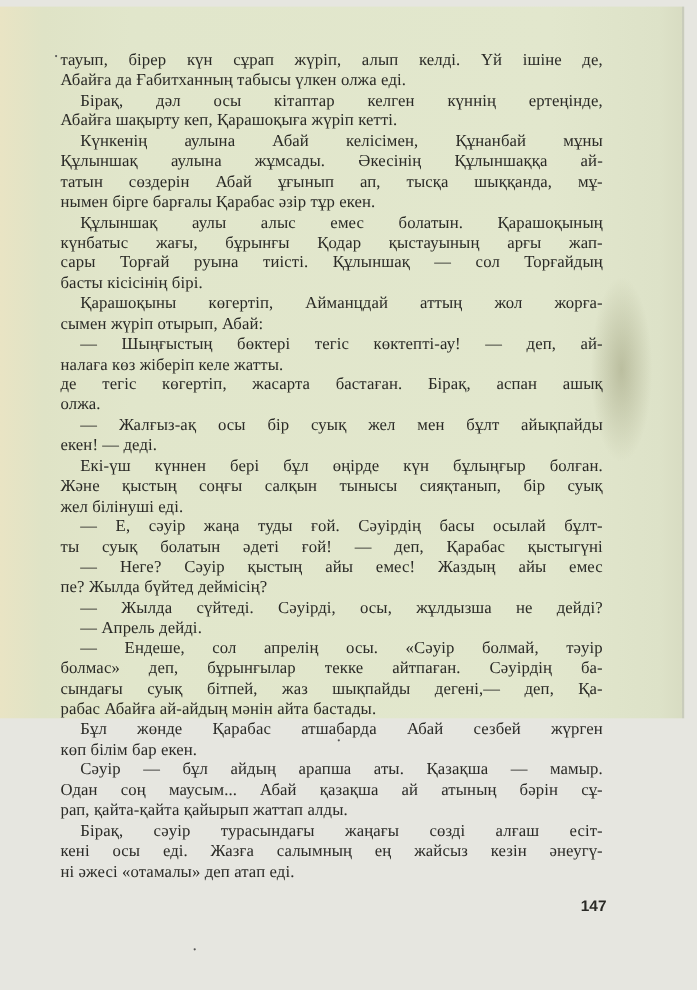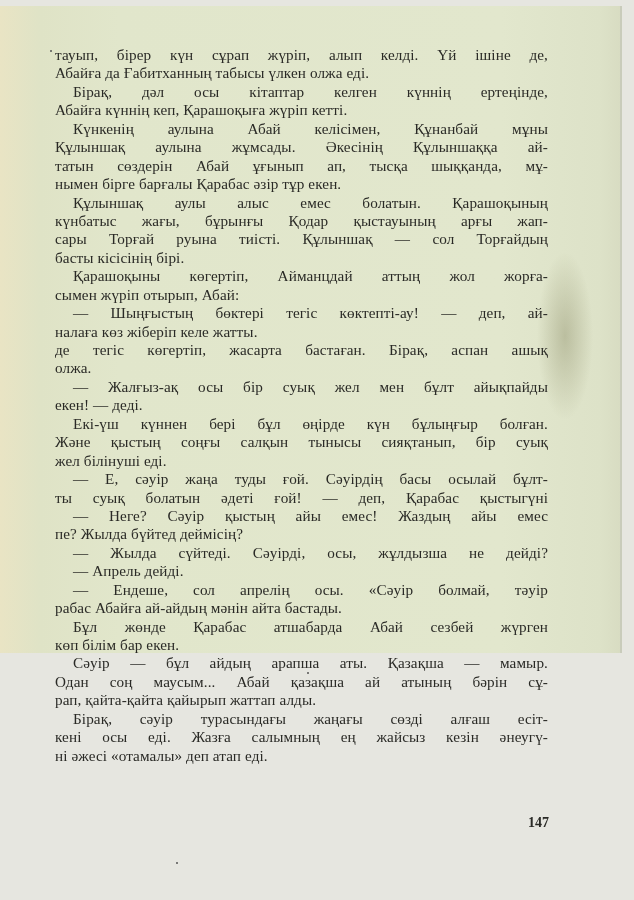--- a/index.html
+++ b/index.html
@@ -20,34 +20,34 @@
     font-family:"Liberation Serif", serif;
     font-size:15.2px; line-height:18.45px;
     color:#2a2a26;
     letter-spacing:0.1px;
   }
   .line { display:block; white-space:nowrap; text-align:justify; text-align-last:justify; height:18.45px; }
   .line.last { text-align-last:left; }
   .line.indent { padding-left:18px; }
   .pagenum {
     position:absolute; left:528px; top:809px;
-    font-family:Liberation Serif, serif; font-weight:bold;
+    font-family:Liberation Sans, sans-serif; font-weight:bold;
     font-size:14px; color:#2a2a26;
   }
   .speck { position:absolute; width:2px; height:2px; background:#555; border-radius:1px; }
 </style>
 </head>
 <body>
 
 <div class="page">
   <div class="text" id="body-text">
       <span class="line">тауып, бірер күн сұрап жүріп, алып келді. Үй ішіне де,</span>
       <span class="line last">Абайға да Ғабитханның табысы үлкен олжа еді.</span>
       <span class="line indent">Бірақ, дәл осы кітаптар келген күннің ертеңінде,</span>
-      <span class="line last">Абайға күннің кеп, Қарашоқыға жүріп кетті.</span>
+      <span class="line last">Абайға шақырту кеп, Қарашоқыға жүріп кетті.</span>
       <span class="line indent">Күнкенің аулына Абай келісімен, Құнанбай мұны</span>
       <span class="line">Құлыншақ аулына жұмсады. Әкесінің Құлыншаққа ай-</span>
       <span class="line">татын сөздерін Абай ұғынып ап, тысқа шыққанда, мұ-</span>
       <span class="line last">нымен бірге барғалы Қарабас әзір тұр екен.</span>
       <span class="line indent">Құлыншақ аулы алыс емес болатын. Қарашоқының</span>
       <span class="line">күнбатыс жағы, бұрынғы Қодар қыстауының арғы жап-</span>
       <span class="line">сары Торғай руына тиісті. Құлыншақ — сол Торғайдың</span>
       <span class="line last">басты кісісінің бірі.</span>
       <span class="line indent">Қарашоқыны көгертіп, Айманцдай аттың жол жорға-</span>
       <span class="line last">сымен жүріп отырып, Абай:</span>
@@ -60,20 +60,22 @@
       <span class="line indent">Екі-үш күннен бері бұл өңірде күн бұлыңғыр болған.</span>
       <span class="line">Және қыстың соңғы салқын тынысы сияқтанып, бір суық</span>
       <span class="line last">жел білінуші еді.</span>
       <span class="line indent">— Е, сәуір жаңа туды ғой. Сәуірдің басы осылай бұлт-</span>
       <span class="line">ты суық болатын әдеті ғой! — деп, Қарабас қыстыгүні</span>
       <span class="line indent">— Неге? Сәуір қыстың айы емес! Жаздың айы емес</span>
       <span class="line last">пе? Жылда бүйтед деймісің?</span>
       <span class="line indent">— Жылда сүйтеді. Сәуірді, осы, жұлдызша не дейді?</span>
       <span class="line indent last">— Апрель дейді.</span>
       <span class="line indent">— Ендеше, сол апрелің осы. «Сәуір болмай, тәуір</span>
+      <span class="line">болмас» деп, бұрынғылар текке айтпаған. Сәуірдің ба-</span>
+      <span class="line">сындағы суық бітпей, жаз шықпайды дегені,— деп, Қа-</span>
       <span class="line last">рабас Абайға ай-айдың мәнін айта бастады.</span>
       <span class="line indent">Бұл жөнде Қарабас атшабарда Абай сезбей жүрген</span>
       <span class="line last">көп білім бар екен.</span>
       <span class="line indent">Сәуір — бұл айдың арапша аты. Қазақша — мамыр.</span>
       <span class="line">Одан соң маусым... Абай қазақша ай атының бәрін сұ-</span>
       <span class="line last">рап, қайта-қайта қайырып жаттап алды.</span>
       <span class="line indent">Бірақ, сәуір турасындағы жаңағы сөзді алғаш есіт-</span>
       <span class="line">кені осы еді. Жазға салымның ең жайсыз кезін әнеугү-</span>
       <span class="line last">ні әжесі «отамалы» деп атап еді.</span>
     </div>

